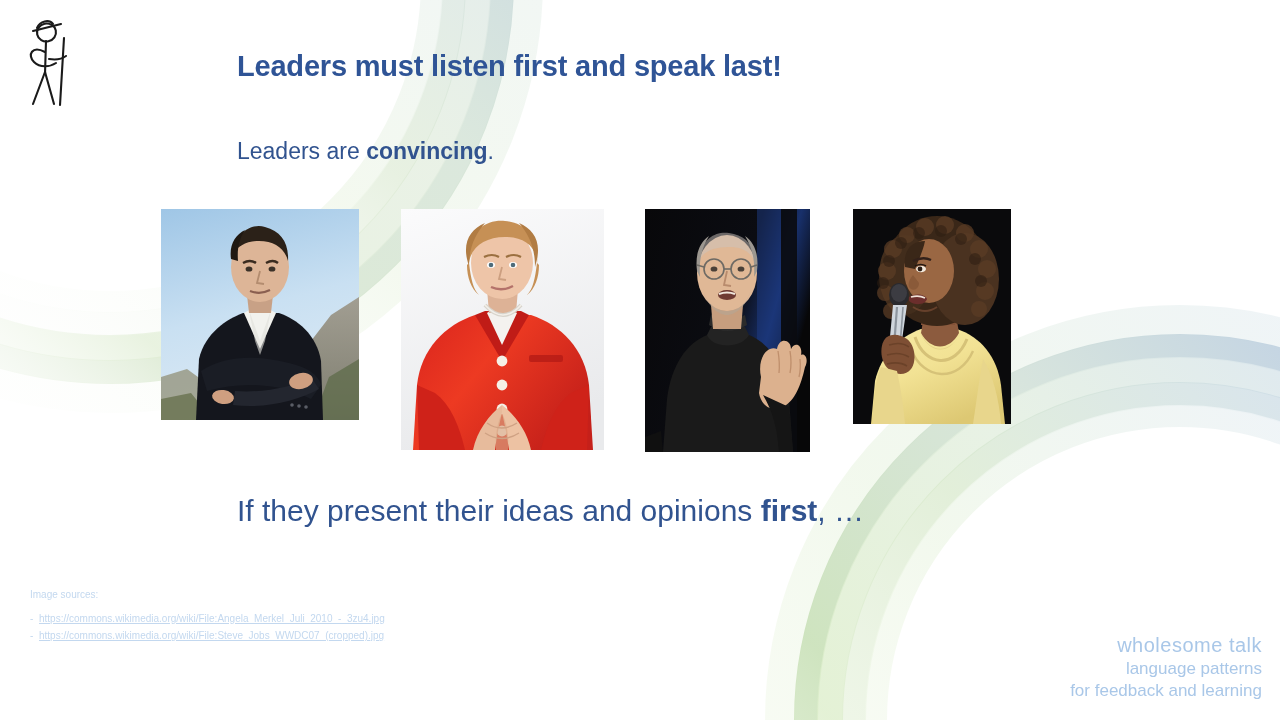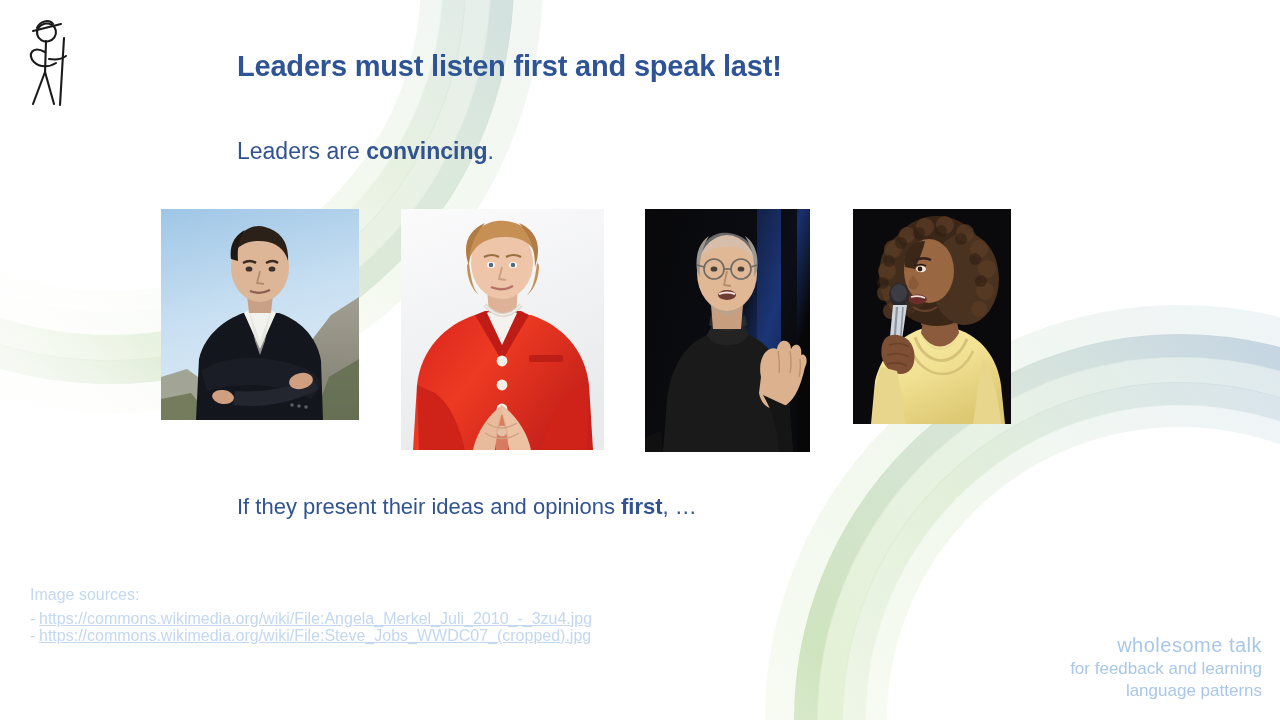--- a/index.html
+++ b/index.html
@@ -54,40 +54,40 @@
     font-weight: normal;
     color: #31538f;
     white-space: nowrap;
   }
   .subtitle b { font-weight: bold; }
 
   .closing {
     position: absolute;
     left: 237px;
     top: 494px;
-    font-size: 22px;
+    font-size: 30px;
     font-weight: normal;
     color: #31538f;
     white-space: nowrap;
   }
   .closing b { font-weight: bold; }
 
   
   .photo {
     position: absolute;
     overflow: hidden;
   }
   .photo svg { display: block; }
 
   
   .sources {
     position: absolute;
     left: 30px;
     top: 586px;
-    font-size: 16px;
+    font-size: 10px;
     line-height: 17.5px;
     color: #c3d8ef;
   }
   .sources-heading {
     display: block;
     margin-bottom: 6px;
   }
   .source-row {
     display: block;
     white-space: nowrap;
@@ -482,17 +482,17 @@
 
 
     <span class="source-row"><span class="source-dash">-</span><a class="source-link" href="#">https://commons.wikimedia.org/wiki/File:Angela_Merkel_Juli_2010_-_3zu4.jpg</a></span>
 
     <span class="source-row"><span class="source-dash">-</span><a class="source-link" href="#">https://commons.wikimedia.org/wiki/File:Steve_Jobs_WWDC07_(cropped).jpg</a></span>
 
   </div>
 
   <div class="brand">
     <span class="brand-name">wholesome talk</span>
+    <span class="brand-tag">language patterns</span>
     <span class="brand-tag">for feedback and learning</span>
-    <span class="brand-tag">language patterns</span>
   </div>
 
 </div>
 
 </body></html>

